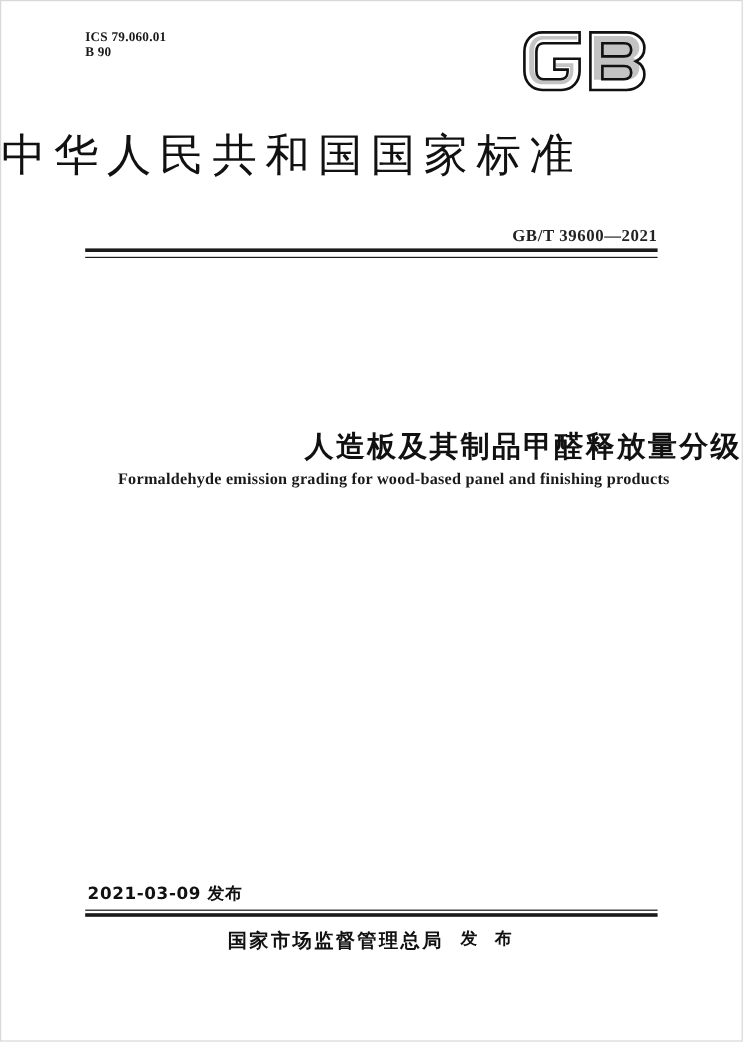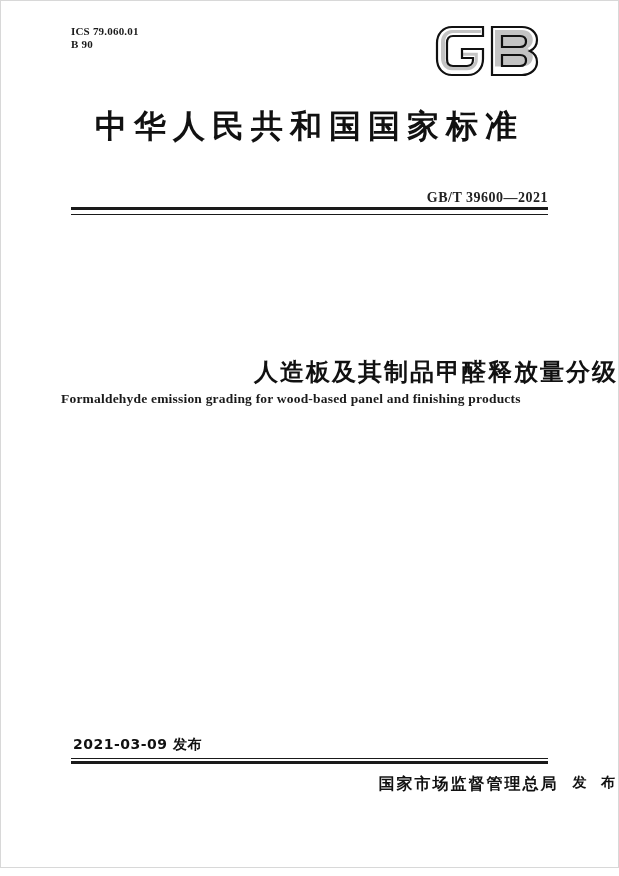--- a/index.html
+++ b/index.html
@@ -45,24 +45,23 @@
     width: 118px;
     height: 64px;
   }
 
   
   .cn-title {
     position: absolute;
     left: 0;
     right: 0;
     top: 104px;
-    text-align: center;
-    font-family: "DejaVu Sans", sans-serif;
-    font-weight: bold;
-    font-size: 32px;
+    font-family: "DejaVu Sans", sans-serif;
+    font-weight: normal;
+    font-size: 37px;
     letter-spacing: 7px;
     color: #111111;
     white-space: nowrap;
   }
 
   
   .std-no {
     position: absolute;
     right: 70px;
     top: 176px;
@@ -119,21 +118,21 @@
     font-weight: bold;
     font-size: 24px;
     letter-spacing: 2px;
     color: #111111;
   }
   .doc-title-en {
     position: absolute;
     left: 60px;
     right: 60px;
     top: 390px;
-    text-align: left;
+    text-align: right;
     font-family: "Liberation Serif", serif;
     font-weight: bold;
     font-size: 13.5px;
     letter-spacing: 0.2px;
     color: #1a1a1a;
   }
 
   
   .date-issue {
     position: absolute;
@@ -157,21 +156,21 @@
     text-align: right;
   }
 
   
   .issuer {
     position: absolute;
     left: 0;
     right: 0;
     top: 772px;
     display: flex;
-    justify-content: flex-end;
+    justify-content: center;
     align-items: center;
     gap: 14px;
   }
   .issuer-names {
     font-family: "DejaVu Sans", sans-serif;
     font-weight: bold;
     font-size: 16px;
     line-height: 21px;
     letter-spacing: 2px;
     color: #111111;

